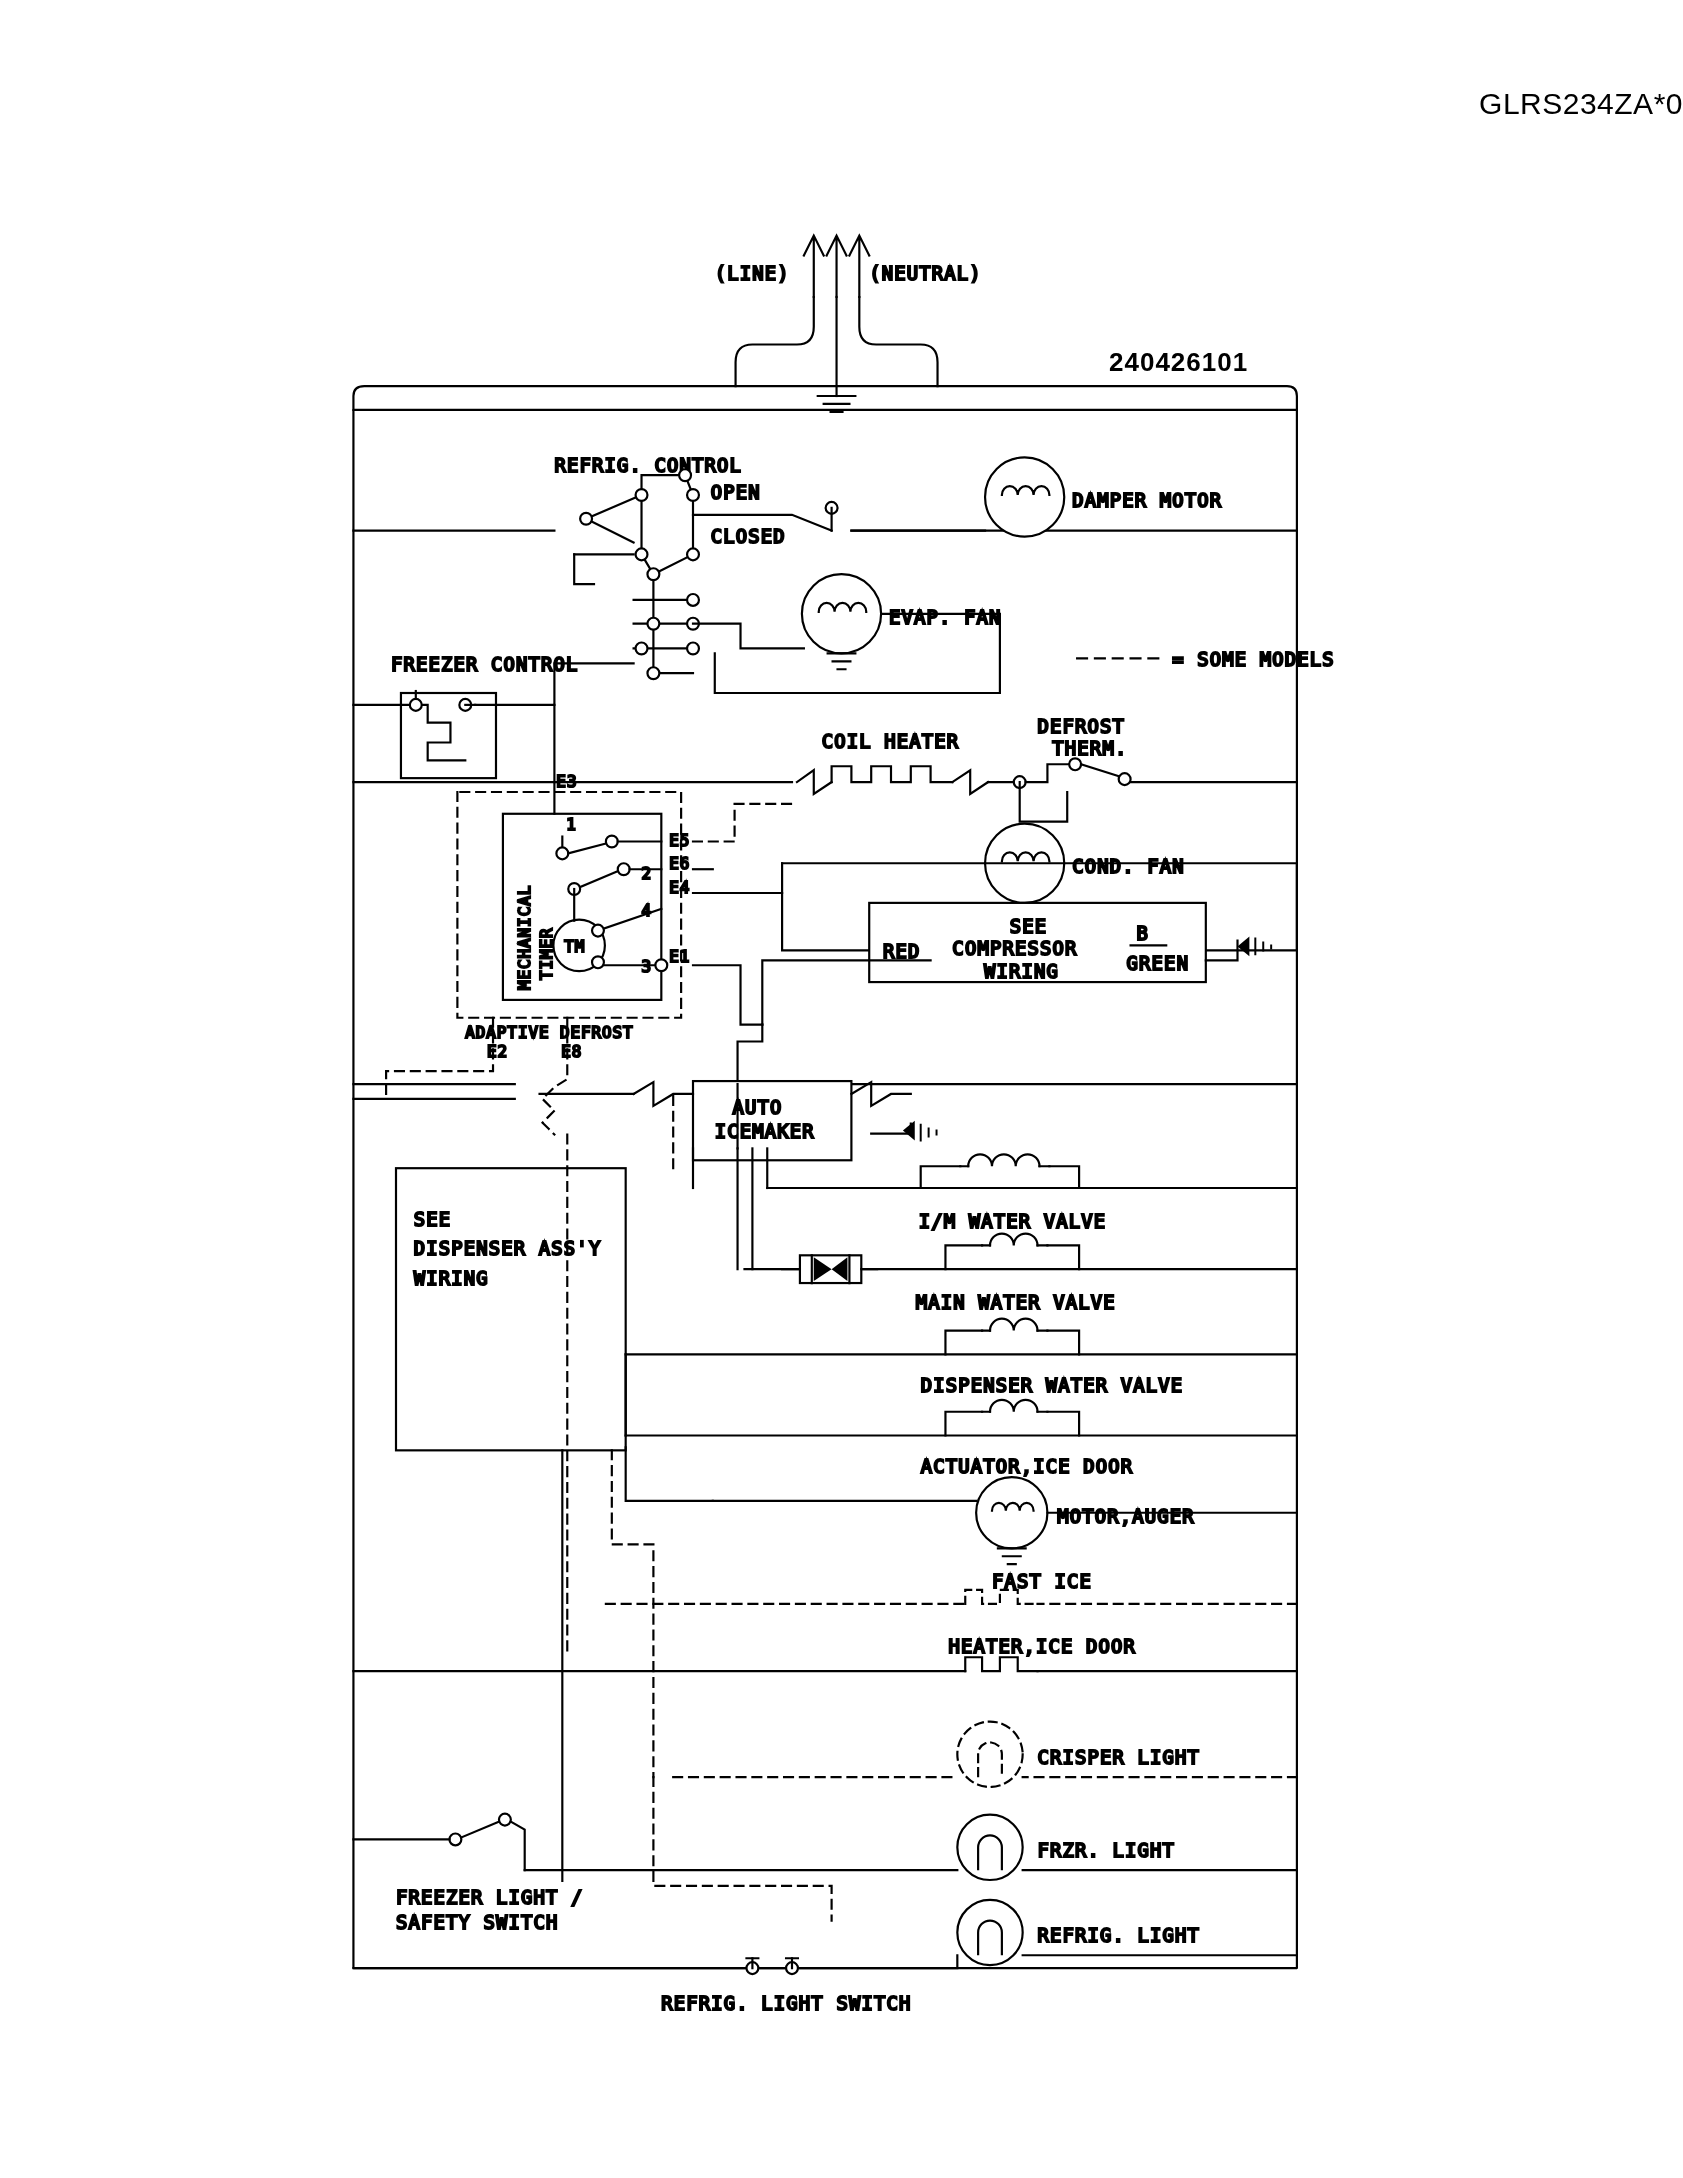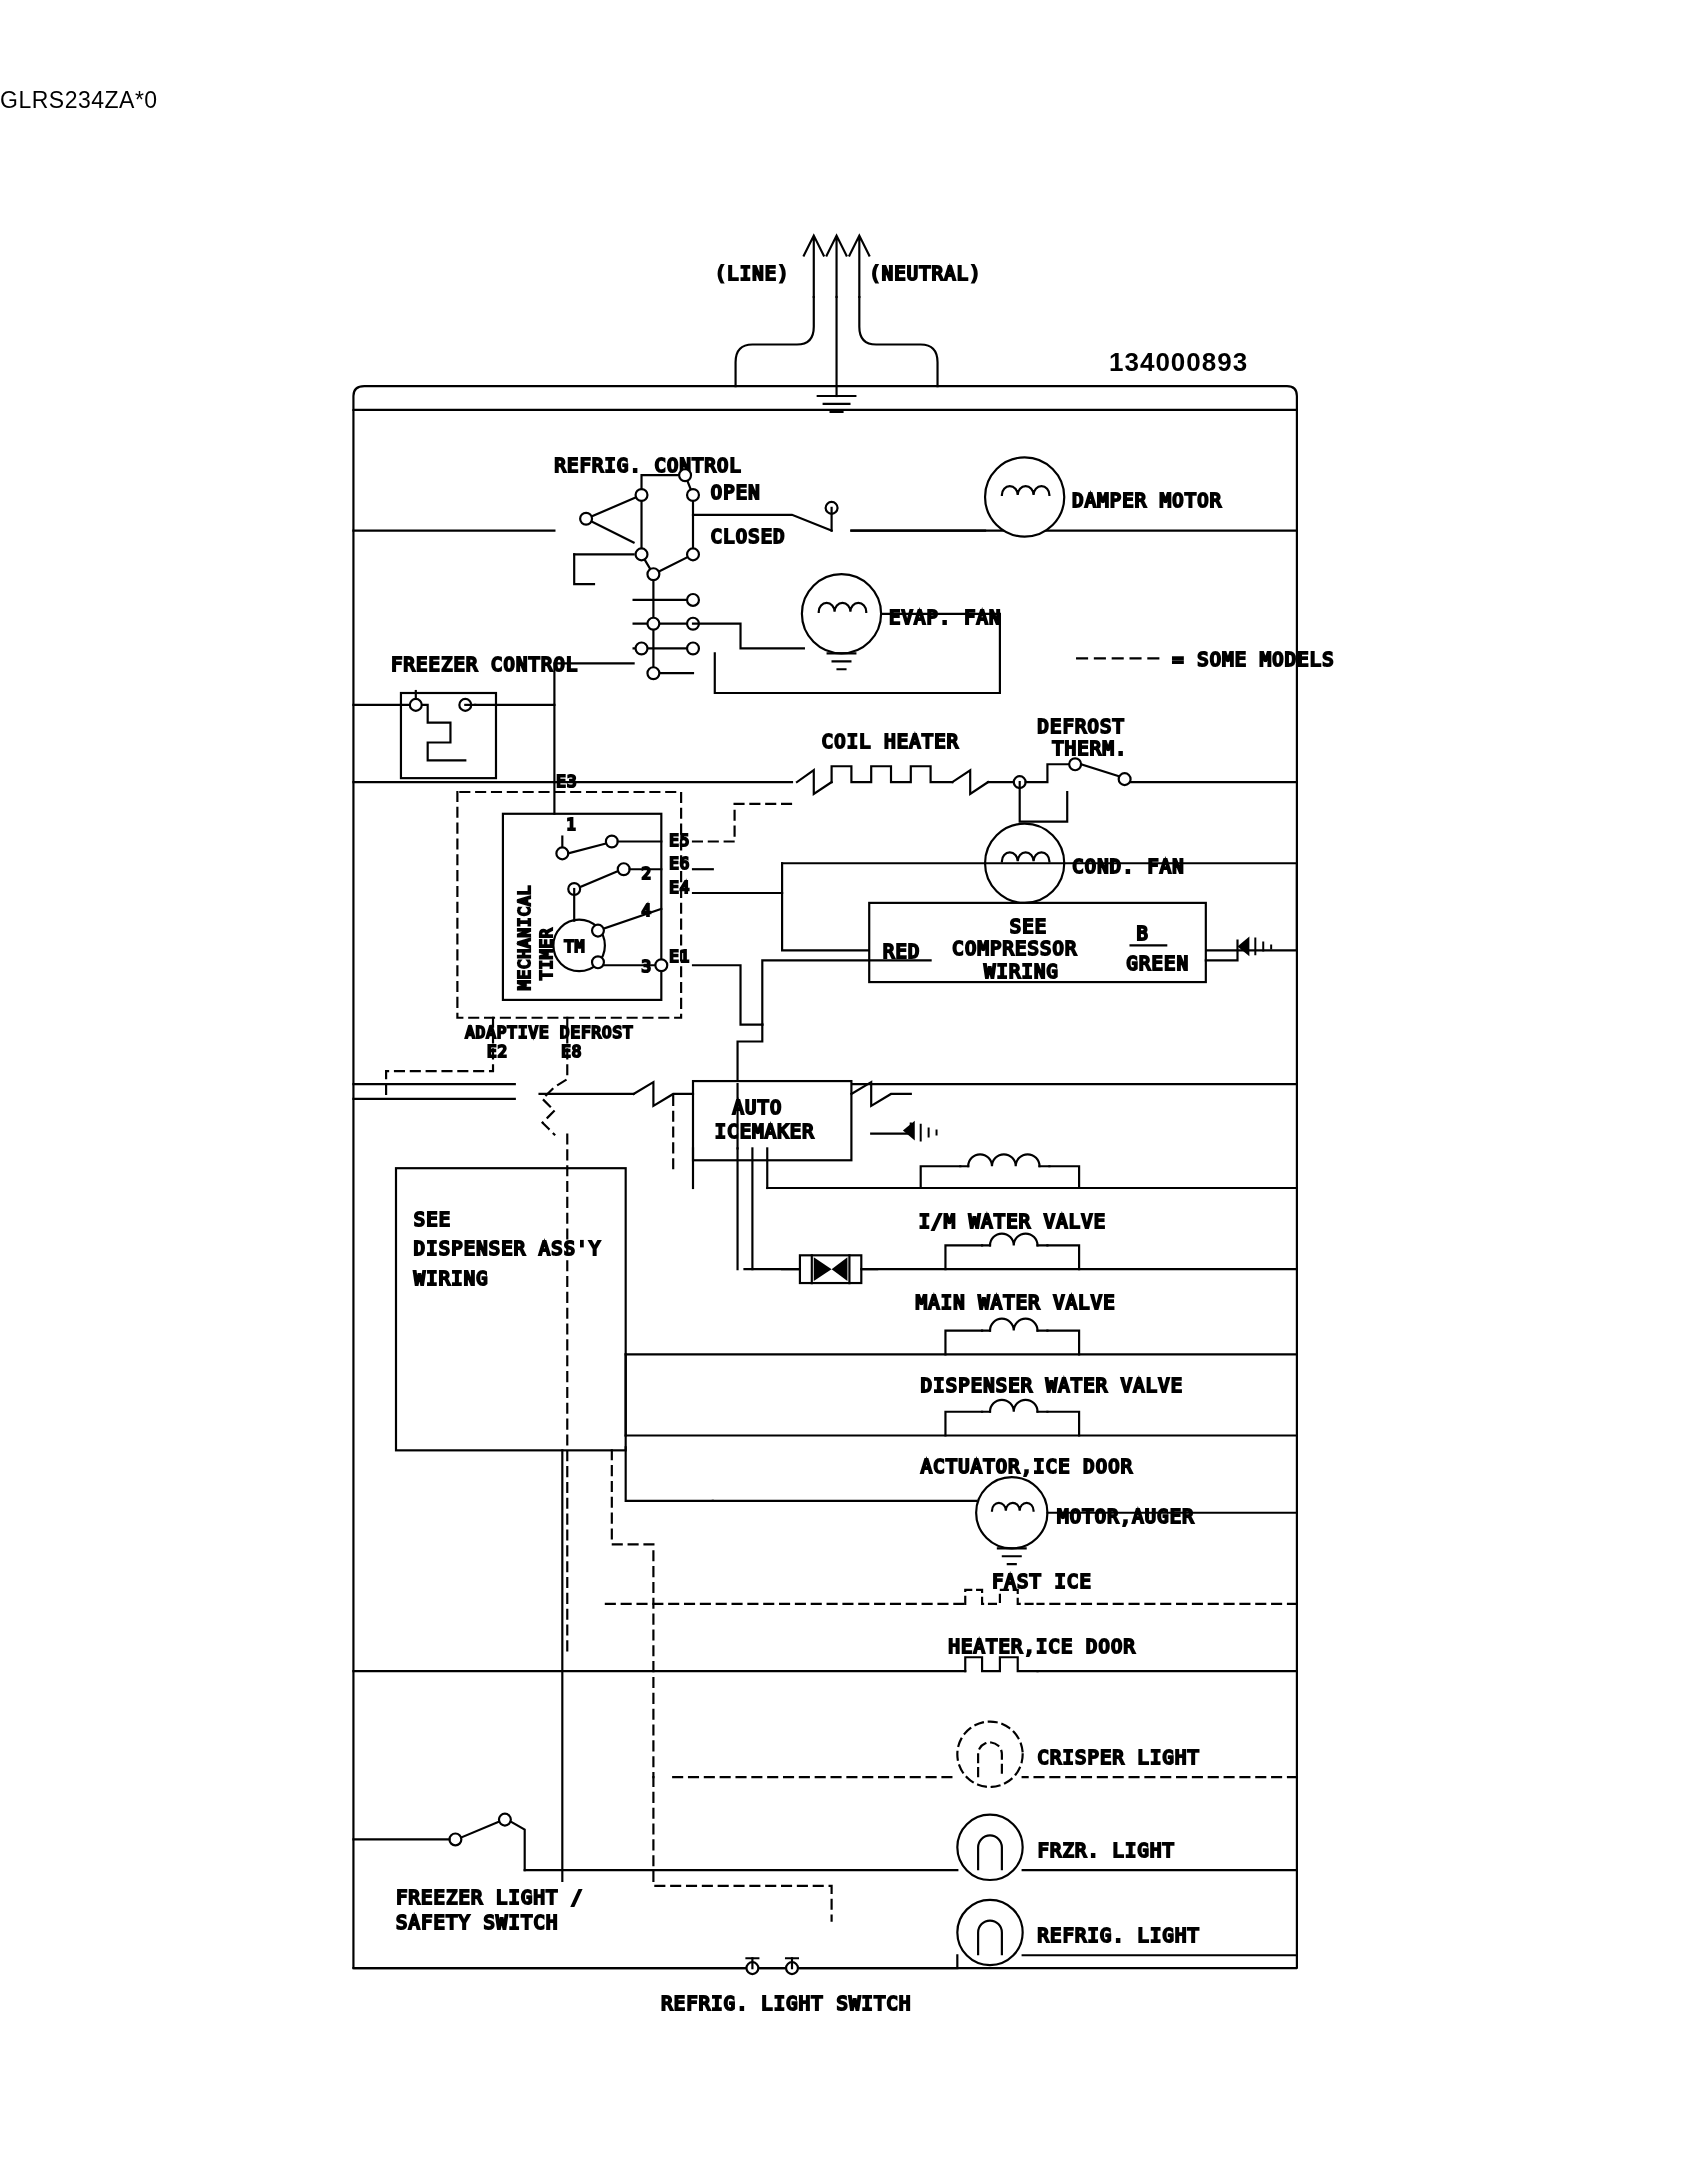--- a/index.html
+++ b/index.html
@@ -19,23 +19,23 @@
     position: absolute;
     left: 0; top: 0;
     width: 1683px;
     height: 2178px;
   }
   .page-title {
     position: absolute;
     left: 0;
     top: 87px;
     width: 1683px;
-    text-align: left;
+    text-align: right;
     font-family: "Liberation Sans", sans-serif;
-    font-size: 23px;
+    font-size: 30px;
     letter-spacing: 0.5px;
   }
   .part-number {
     position: absolute;
     left: 1109px;
     top: 347px;
     font-family: "Liberation Sans", sans-serif;
     font-size: 26px;
     font-weight: bold;
     letter-spacing: 1px;
@@ -47,21 +47,21 @@
   }
   .lbl { font-size: 19px; letter-spacing: 1.2px; }
   .lbl-sm { font-size: 16px; letter-spacing: 1px; }
 </style>
 </head>
 <body>
 
 <div id="sheet">
 
   <div class="page-title">GLRS234ZA*0</div>
-  <div class="part-number">134000893</div>
+  <div class="part-number">240426101</div>
 
   <svg width="1683" height="2178" viewBox="0 0 1700 2200">
     <g fill="none" stroke="#000" stroke-width="2.2" stroke-linecap="square">
 
       <g>
         <path d="M822 240 L822 300 M812 258 L822 238 L832 258"></path>
         <path d="M845 240 L845 300 M835 258 L845 238 L855 258"></path>
         <path d="M868 240 L868 300 M858 258 L868 238 L878 258"></path>
       </g>
       <text class="lbl" x="722" y="283">(LINE)</text>

